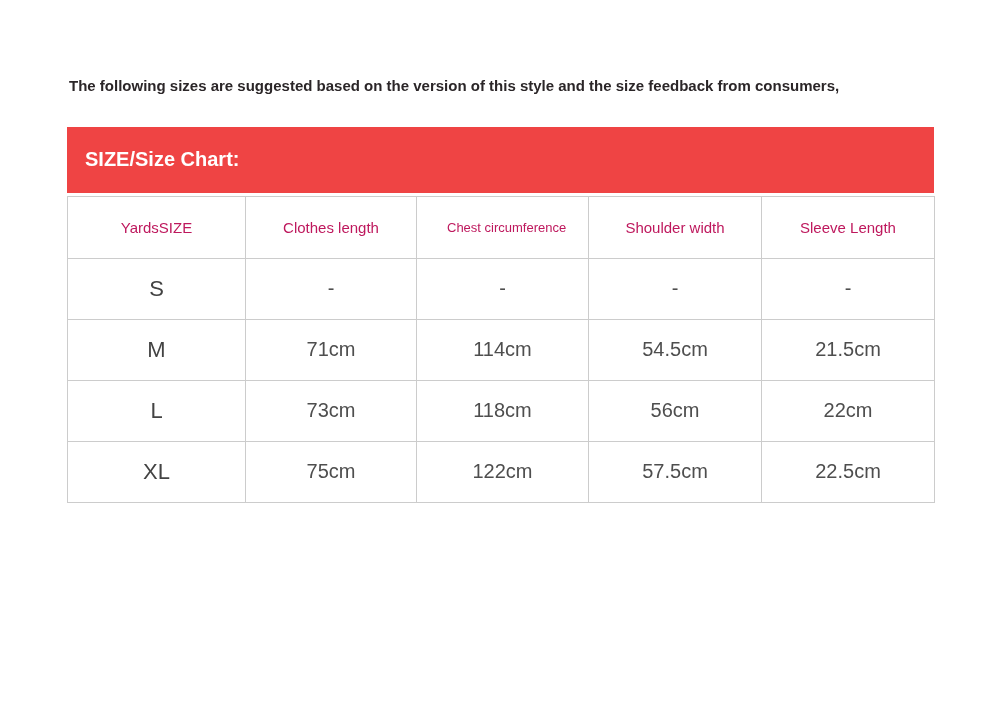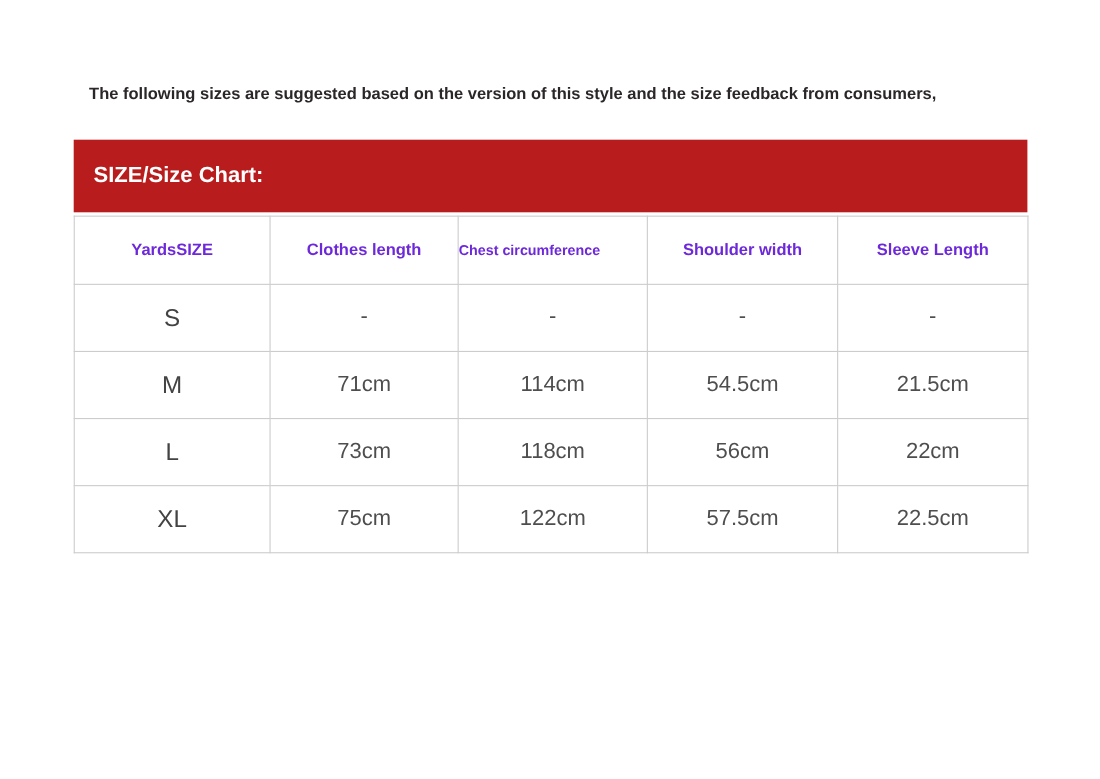--- a/index.html
+++ b/index.html
@@ -19,29 +19,29 @@
     font-size: 15px;
     font-weight: bold;
     color: #2b2628;
     margin: 0 0 27px 0;
   }
   .doc-desc {
     font-size: 15px;
     font-weight: bold;
     color: #2b2628;
     line-height: 19.5px;
-    margin: 0 0 31px 16px;
+    margin: 0 0 31px 4px;
     width: 872px;
   }
   .chart-block {
     margin-left: 2px;
     width: 867px;
   }
   .banner {
-    background: #b91c1c;
+    background: #ef4444;
     height: 66px;
     display: flex;
     align-items: center;
     padding-left: 18px;
     box-sizing: border-box;
   }
   .banner-title {
     color: #ffffff;
     font-size: 20px;
     font-weight: bold;
@@ -54,28 +54,29 @@
   }
   .size-table th,
   .size-table td {
     border: 1px solid #cccccc;
     box-sizing: border-box;
     padding: 0;
   }
   .size-table th {
     height: 62px;
     font-size: 15px;
-    font-weight: bold;
-    color: #6d28d9;
+    font-weight: normal;
+    color: #be185d;
     text-align: center;
     vertical-align: middle;
   }
   .size-table th.chest {
     font-size: 13px;
     text-align: left;
+    padding-left: 30px;
     line-height: 17px;
     padding-right: 20px;
   }
   .size-table td {
     height: 61px;
     text-align: center;
     vertical-align: middle;
     font-size: 20px;
     font-weight: normal;
     color: #4e4e4e;

